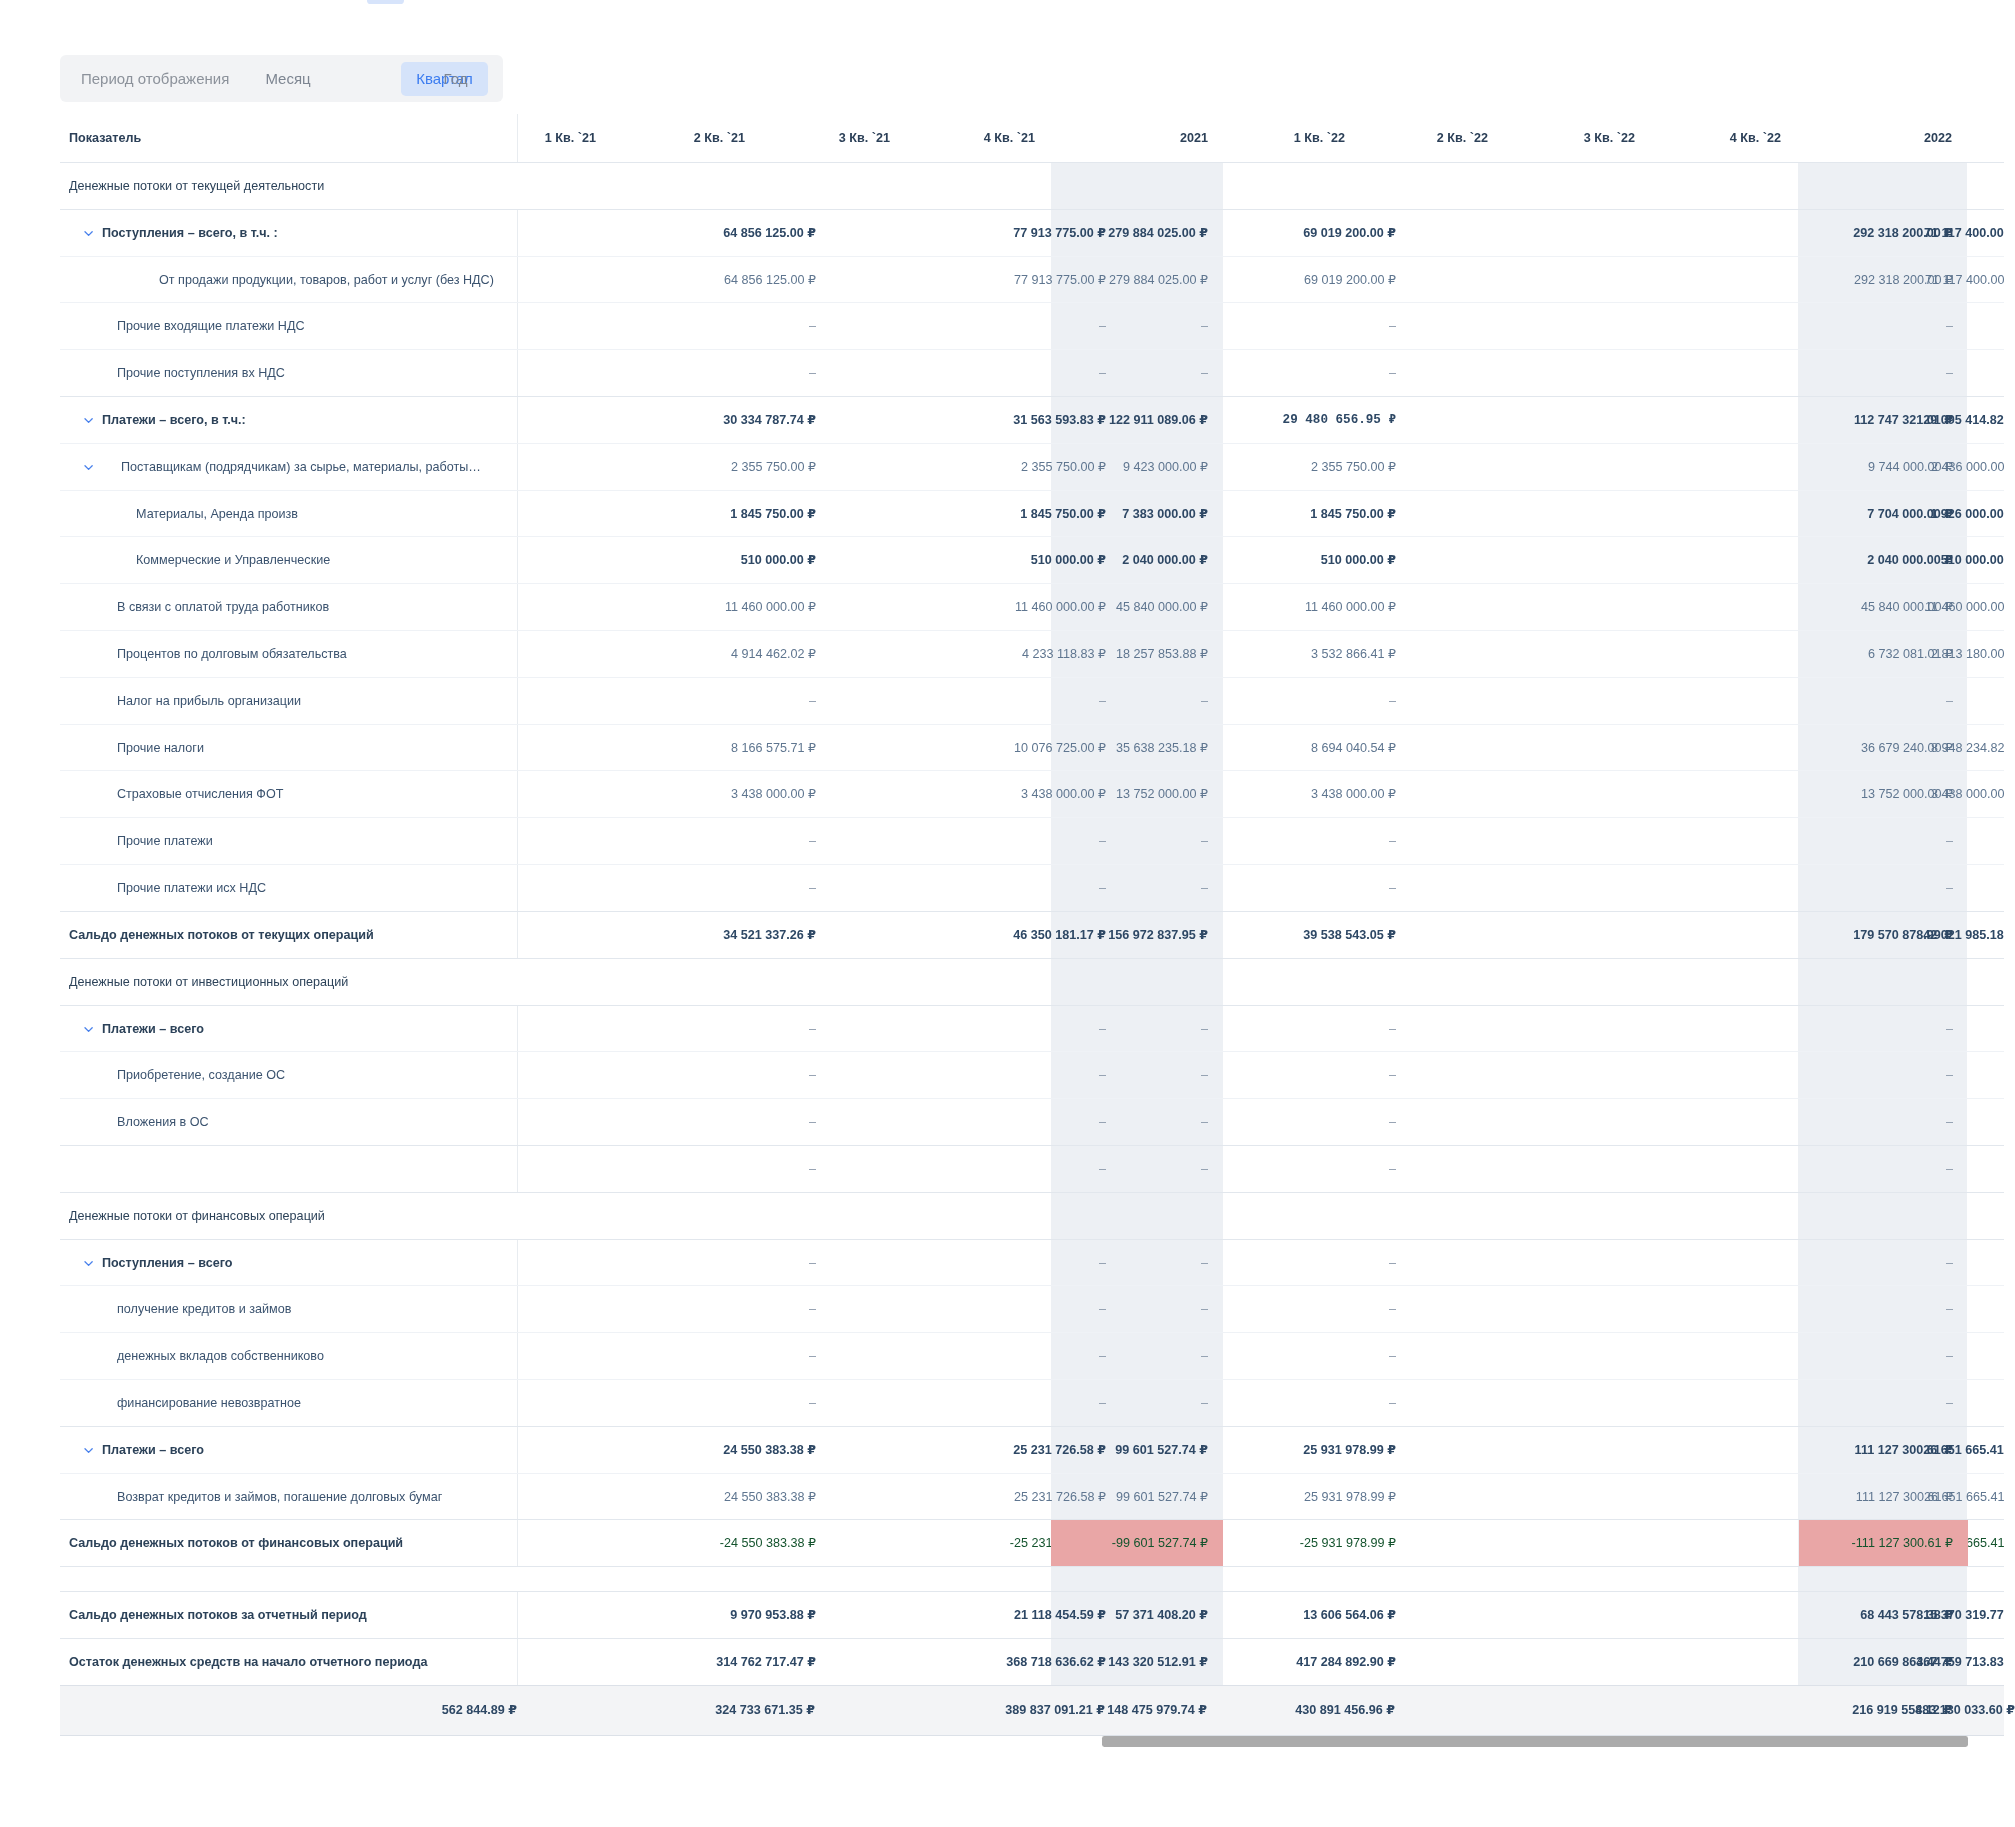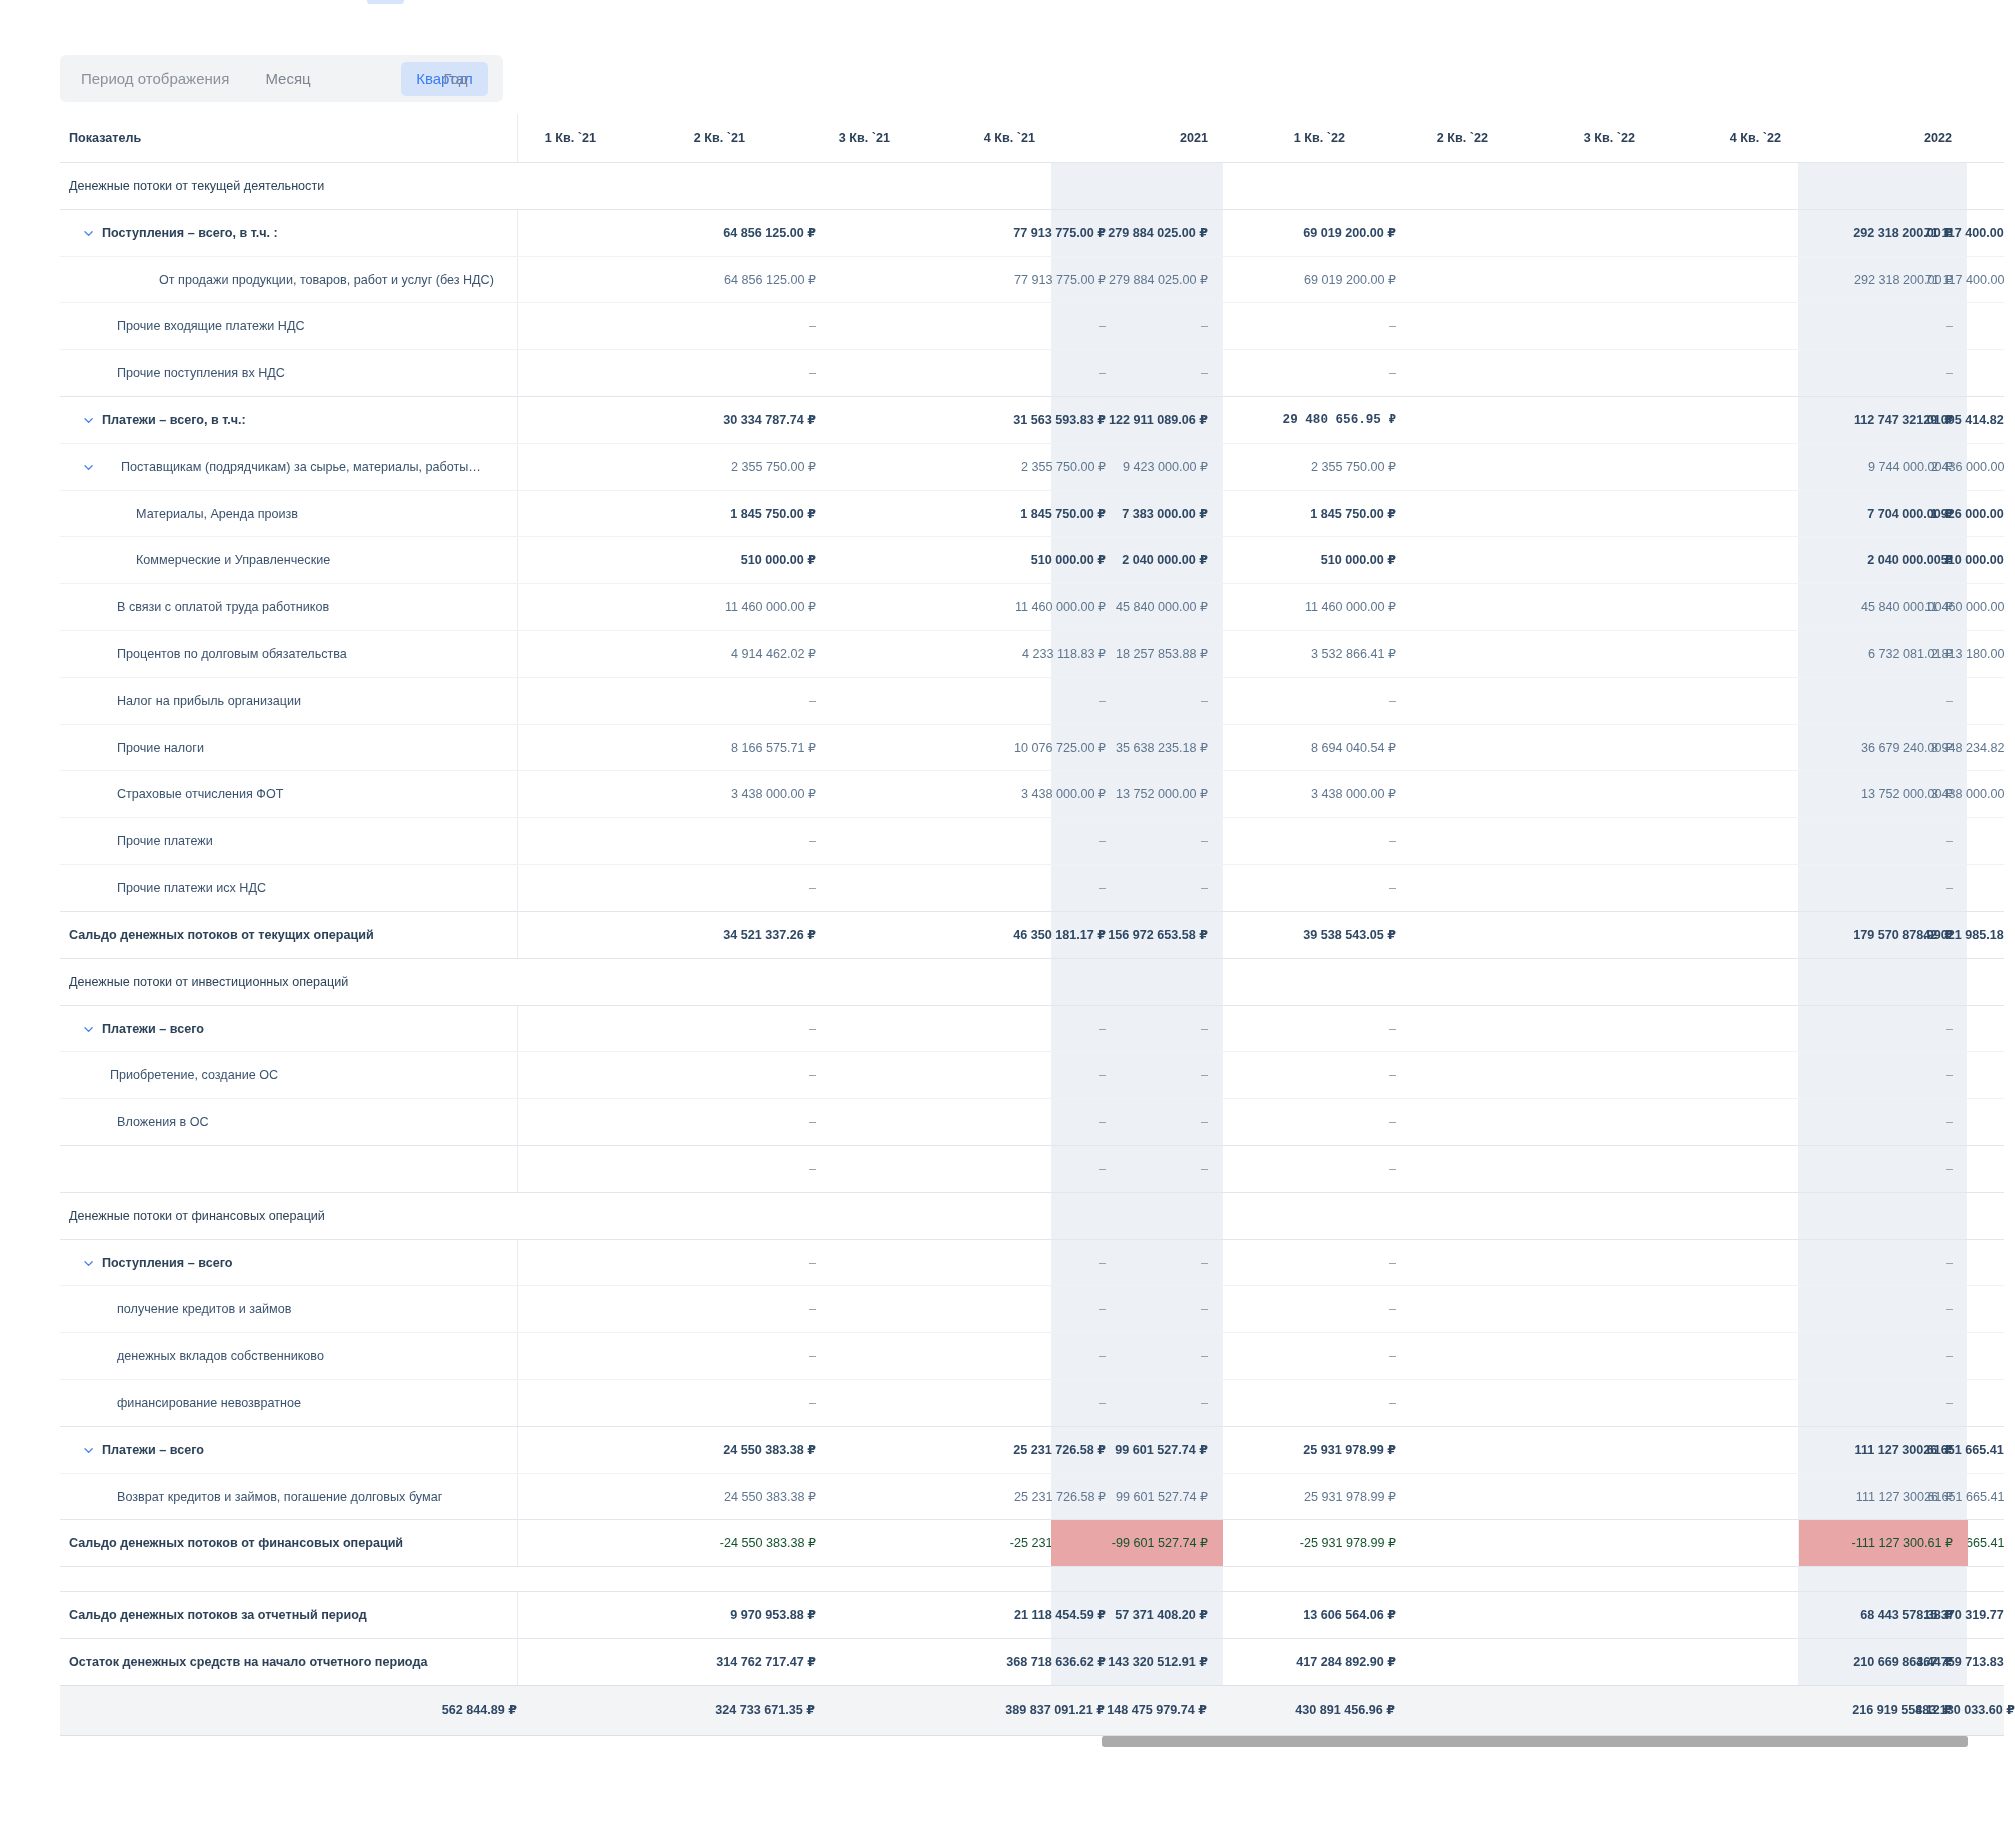--- a/index.html
+++ b/index.html
@@ -306,21 +306,21 @@
     </div>
     <div class="trow b-major" style="top: 911px; height: 47px; line-height: 47px;">
       <div class="labelwrap">
         <span class="lbl l-strong" style="left: 9px; line-height: 47px;">Сальдо денежных потоков от текущих операций</span>
       </div>
       <div class="valwrap">
         <span class="cell v-strong" style="line-height: 47px; right: 1409px; width: 156px; left: -78px; margin-left: -78px;">62 874.46 ₽</span>
         <span class="cell v-strong" style="line-height: 47px; right: 1260px; width: 156px; left: 71px; margin-left: 71px;">34 521 337.26 ₽</span>
         <span class="cell v-strong" style="line-height: 47px; right: 1115px; width: 156px; left: 216px; margin-left: 216px;">46 350 181.17 ₽</span>
         <span class="cell v-strong" style="line-height: 47px; right: 970px; width: 156px; left: 361px; margin-left: 361px;">39 538 543.05 ₽</span>
-        <span class="cell v-strong" style="line-height: 47px; left: 533px; width: 157px; padding-right: 15px;">156 972 653.58 ₽</span>
+        <span class="cell v-strong" style="line-height: 47px; left: 533px; width: 157px; padding-right: 15px;">156 972 837.95 ₽</span>
         <span class="cell v-strong" style="line-height: 47px; right: 660px; width: 156px; left: 671px; margin-left: 671px;">42 021 985.18 ₽</span>
         <span class="cell v-strong" style="line-height: 47px; left: 1281px; width: 154px; padding-right: 15px;">179 570 878.99 ₽</span>
       </div>
     </div>
     <div class="trow b-major" style="top: 958px; height: 47px; line-height: 47px;">
       <div class="labelwrap">
         <span class="lbl l-section" style="left: 9px; line-height: 47px;">Денежные потоки от инвестиционных операций</span>
       </div>
     </div>
     <div class="trow b-major" style="top: 1005px; height: 47px; line-height: 47px;">
@@ -337,21 +337,21 @@
         <span class="cell v-dash" style="line-height: 47px; right: 1260px; width: 156px; left: 71px; margin-left: 71px;">–</span>
         <span class="cell v-dash" style="line-height: 47px; right: 1115px; width: 156px; left: 216px; margin-left: 216px;">–</span>
         <span class="cell v-dash" style="line-height: 47px; right: 970px; width: 156px; left: 361px; margin-left: 361px;">–</span>
         <span class="cell v-dash" style="line-height: 47px; left: 533px; width: 157px; padding-right: 15px;">–</span>
         <span class="cell v-dash" style="line-height: 47px; right: 660px; width: 156px; left: 671px; margin-left: 671px;">–</span>
         <span class="cell v-dash" style="line-height: 47px; left: 1281px; width: 154px; padding-right: 15px;">–</span>
       </div>
     </div>
     <div class="trow b-minor" style="top: 1051px; height: 47px; line-height: 47px;">
       <div class="labelwrap">
-        <span class="lbl l-soft" style="left: 50px; line-height: 47px;">Приобретение, создание ОС</span>
+        <span class="lbl l-soft" style="left: 57px; line-height: 47px;">Приобретение, создание ОС</span>
       </div>
       <div class="valwrap">
         <span class="cell v-dash" style="line-height: 47px; right: 1409px; width: 156px; left: -78px; margin-left: -78px;">–</span>
         <span class="cell v-dash" style="line-height: 47px; right: 1260px; width: 156px; left: 71px; margin-left: 71px;">–</span>
         <span class="cell v-dash" style="line-height: 47px; right: 1115px; width: 156px; left: 216px; margin-left: 216px;">–</span>
         <span class="cell v-dash" style="line-height: 47px; right: 970px; width: 156px; left: 361px; margin-left: 361px;">–</span>
         <span class="cell v-dash" style="line-height: 47px; left: 533px; width: 157px; padding-right: 15px;">–</span>
         <span class="cell v-dash" style="line-height: 47px; right: 660px; width: 156px; left: 671px; margin-left: 671px;">–</span>
         <span class="cell v-dash" style="line-height: 47px; left: 1281px; width: 154px; padding-right: 15px;">–</span>
       </div>

